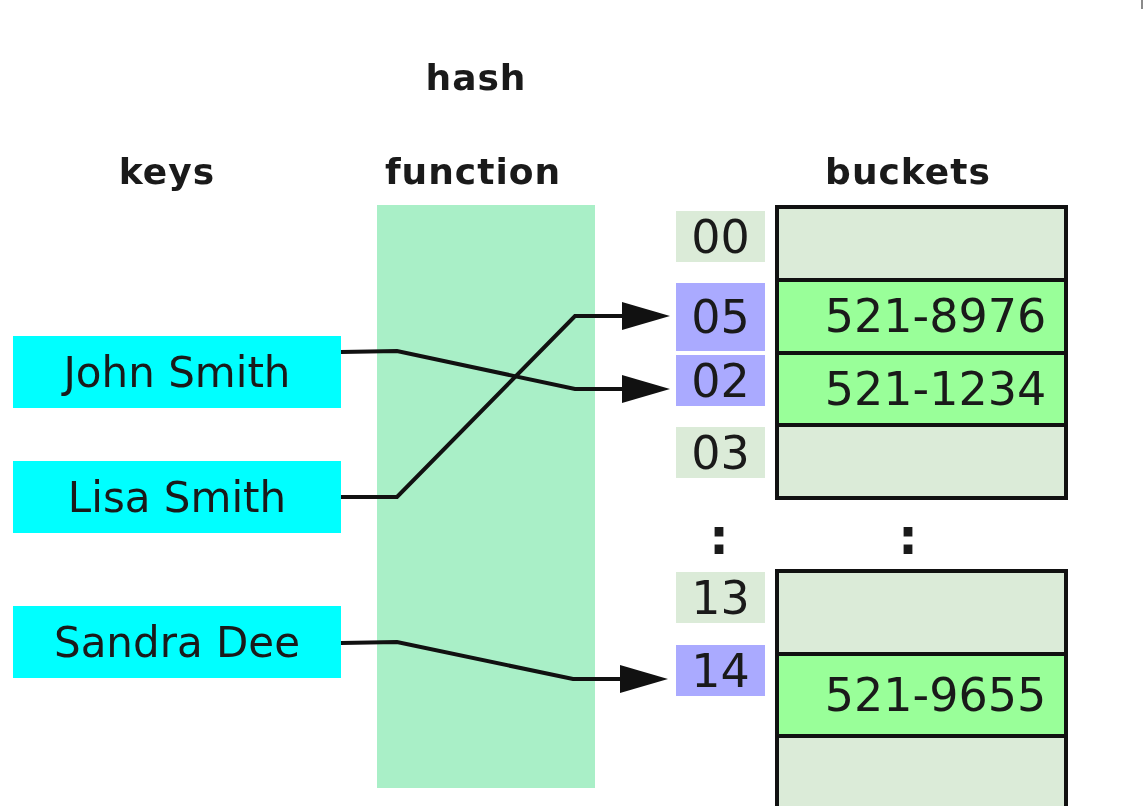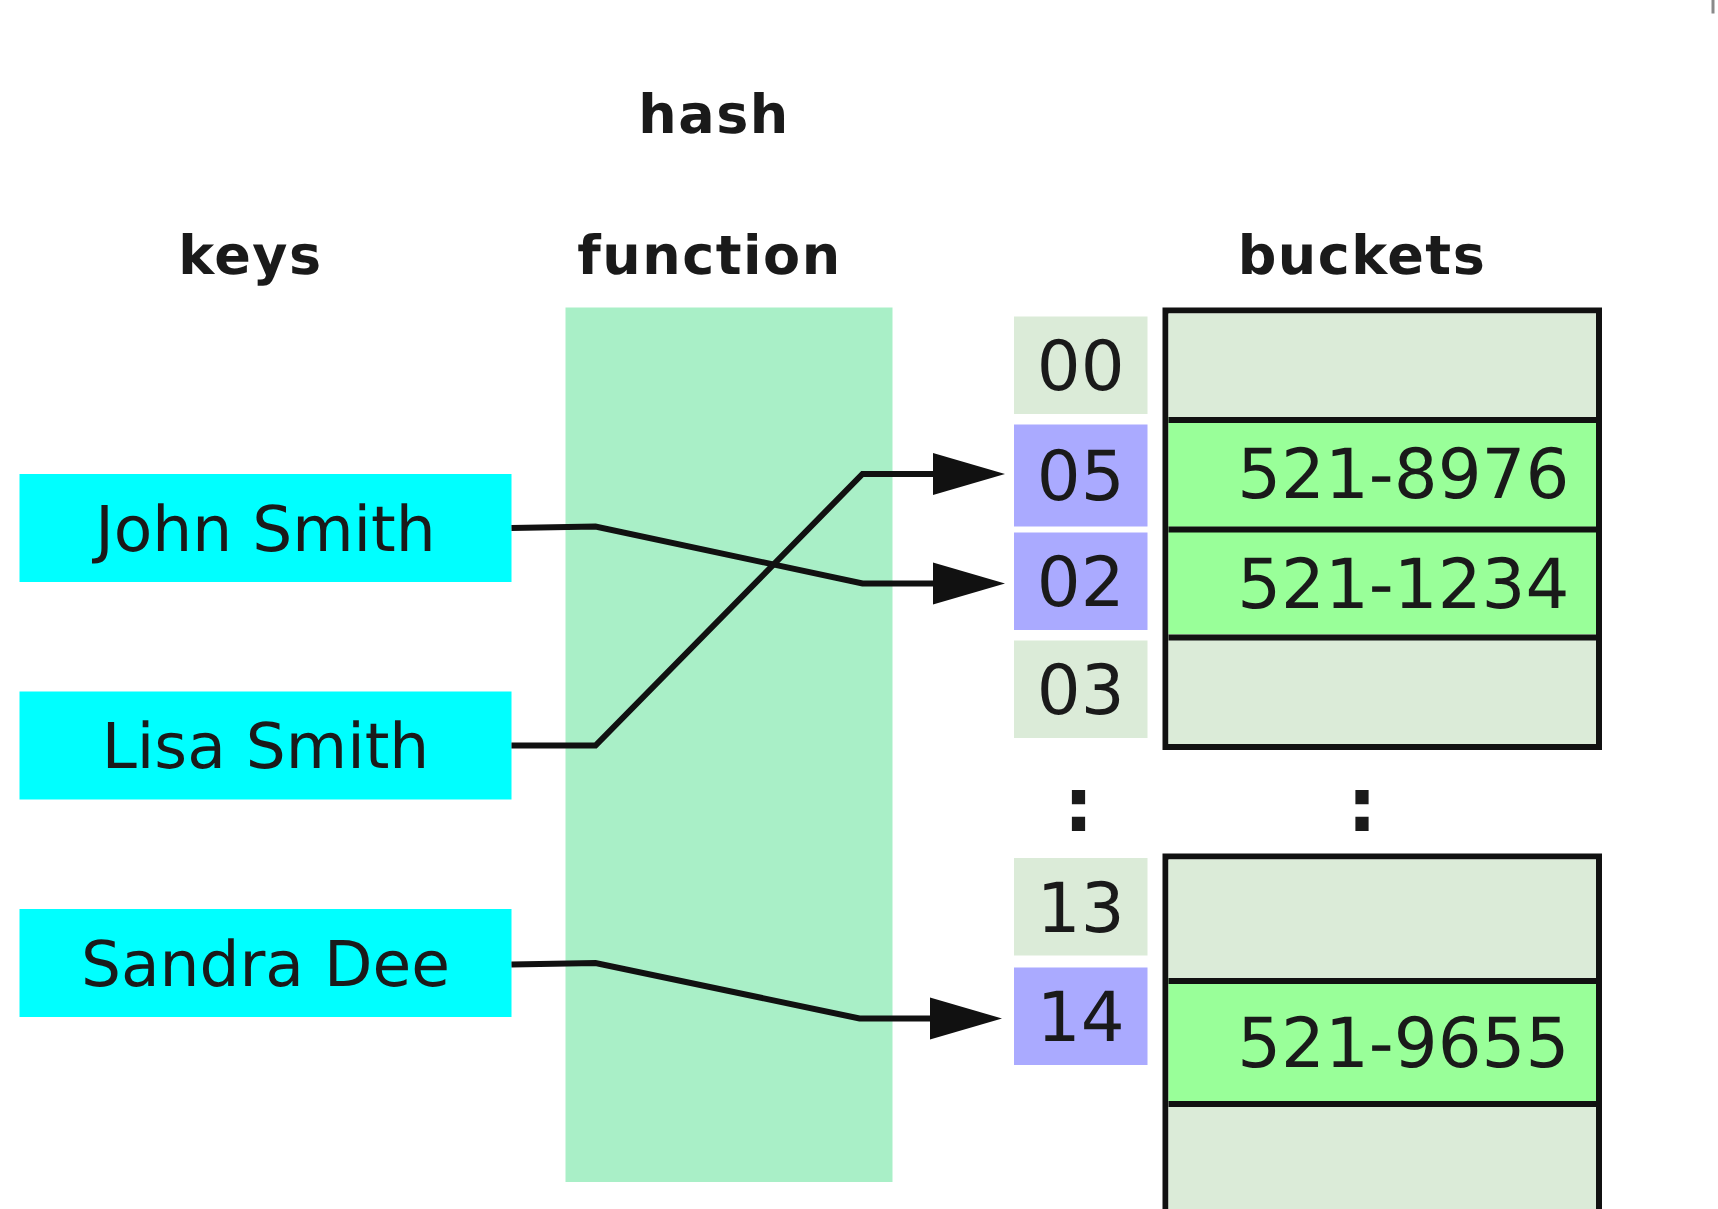--- a/index.html
+++ b/index.html
@@ -24,21 +24,21 @@
     position:absolute;left:13px;width:328px;height:72px;
     background:var(--key-box);
     display:flex;align-items:center;justify-content:center;
     font-size:42px;white-space:nowrap;
   }
   #hash-band{
     position:absolute;left:377px;top:205px;width:218px;height:583px;
     background:var(--hash-band);
   }
   .icell{
-    position:absolute;left:676px;width:89px;height:65px;
+    position:absolute;left:676px;width:89px;height:51px;
     background:var(--cell-light);
     display:flex;align-items:center;justify-content:center;
     font-size:46px;
   }
   .icell.hl{background:var(--cell-hl);}
   .btable{
     position:absolute;left:775px;width:293px;
     border:4px solid var(--line);box-sizing:border-box;
     display:flex;flex-direction:column;
   }
@@ -62,21 +62,21 @@
 
 <div id="canvas">
 
   <div class="hdr" style="left:167px;top:171px">keys</div>
   <div class="hdr" style="left:476px;top:77px">hash</div>
   <div class="hdr" style="left:473px;top:171px">function</div>
   <div class="hdr" style="left:908px;top:171px">buckets</div>
 
   <div id="hash-band"></div>
 
-  <div class="keybox" style="top:316px">
+  <div class="keybox" style="top:336px">
     <span>John Smith</span>
   </div>
   <div class="keybox" style="top:461px">
     <span>Lisa Smith</span>
   </div>
   <div class="keybox" style="top:606px">
     <span>Sandra Dee</span>
   </div>
 
   <div class="icell" style="top:211px">00</div>

